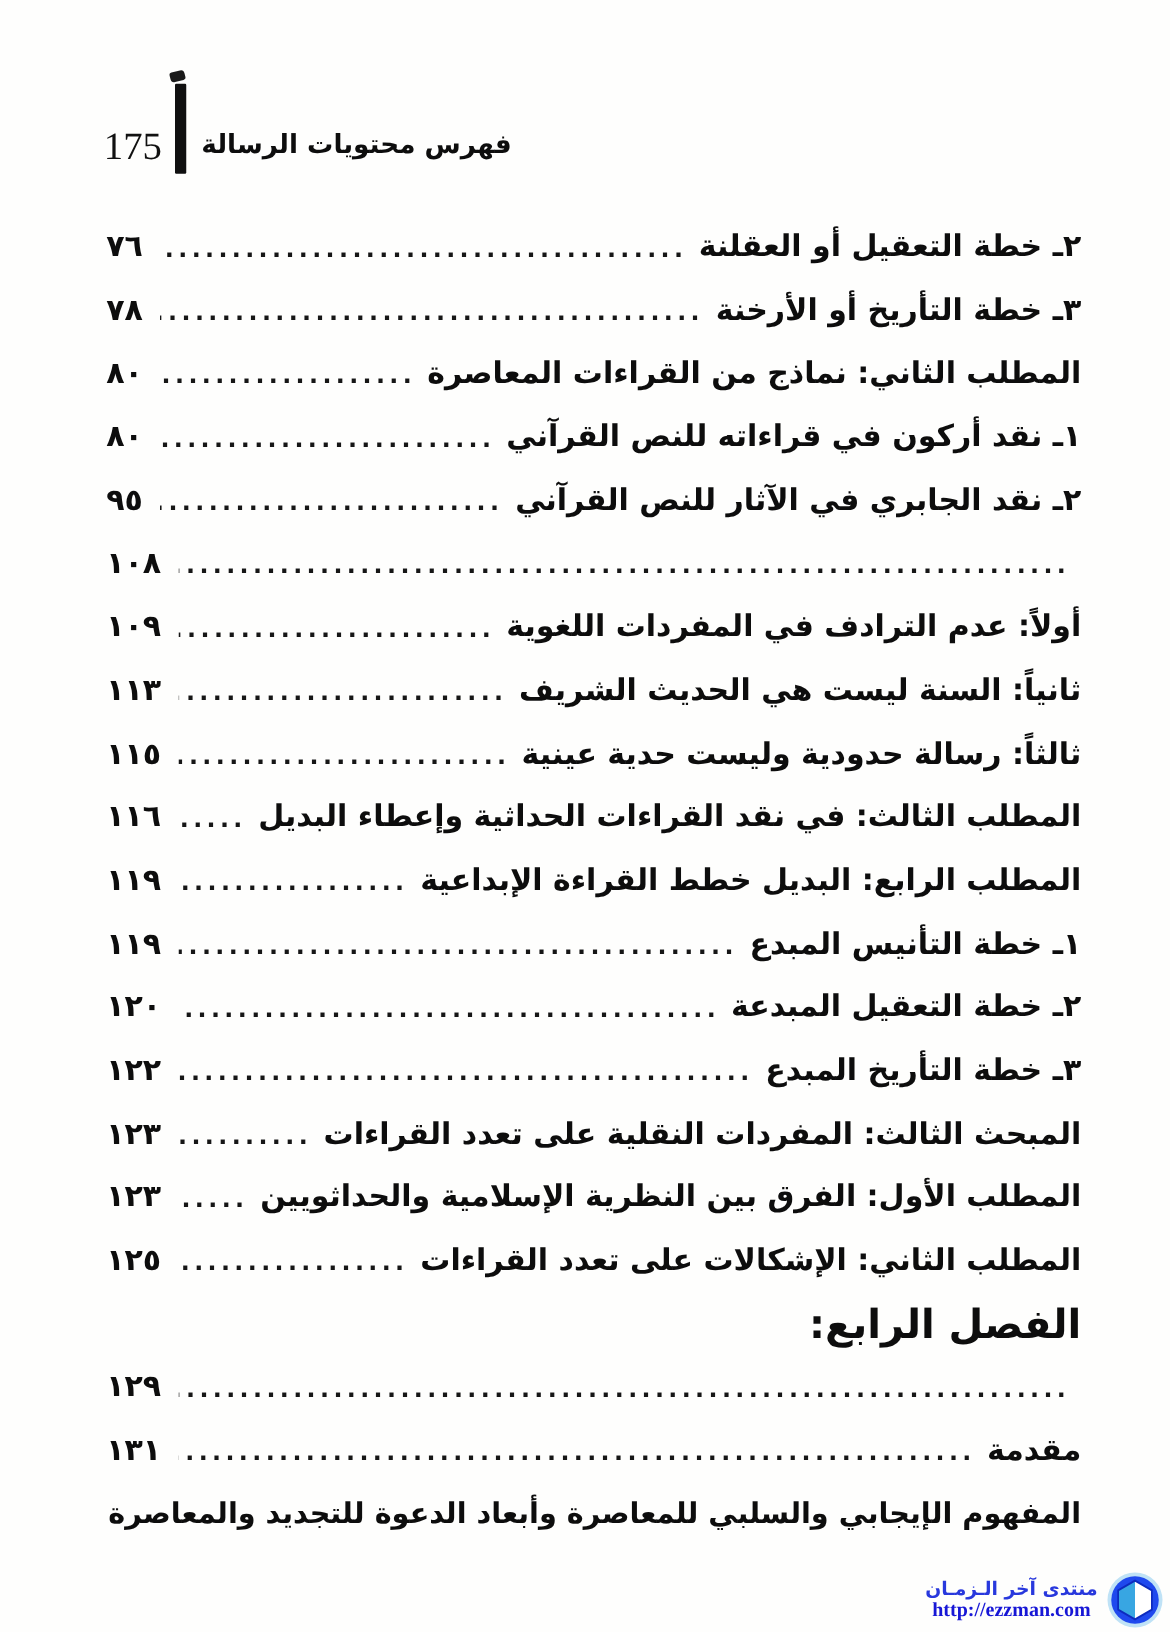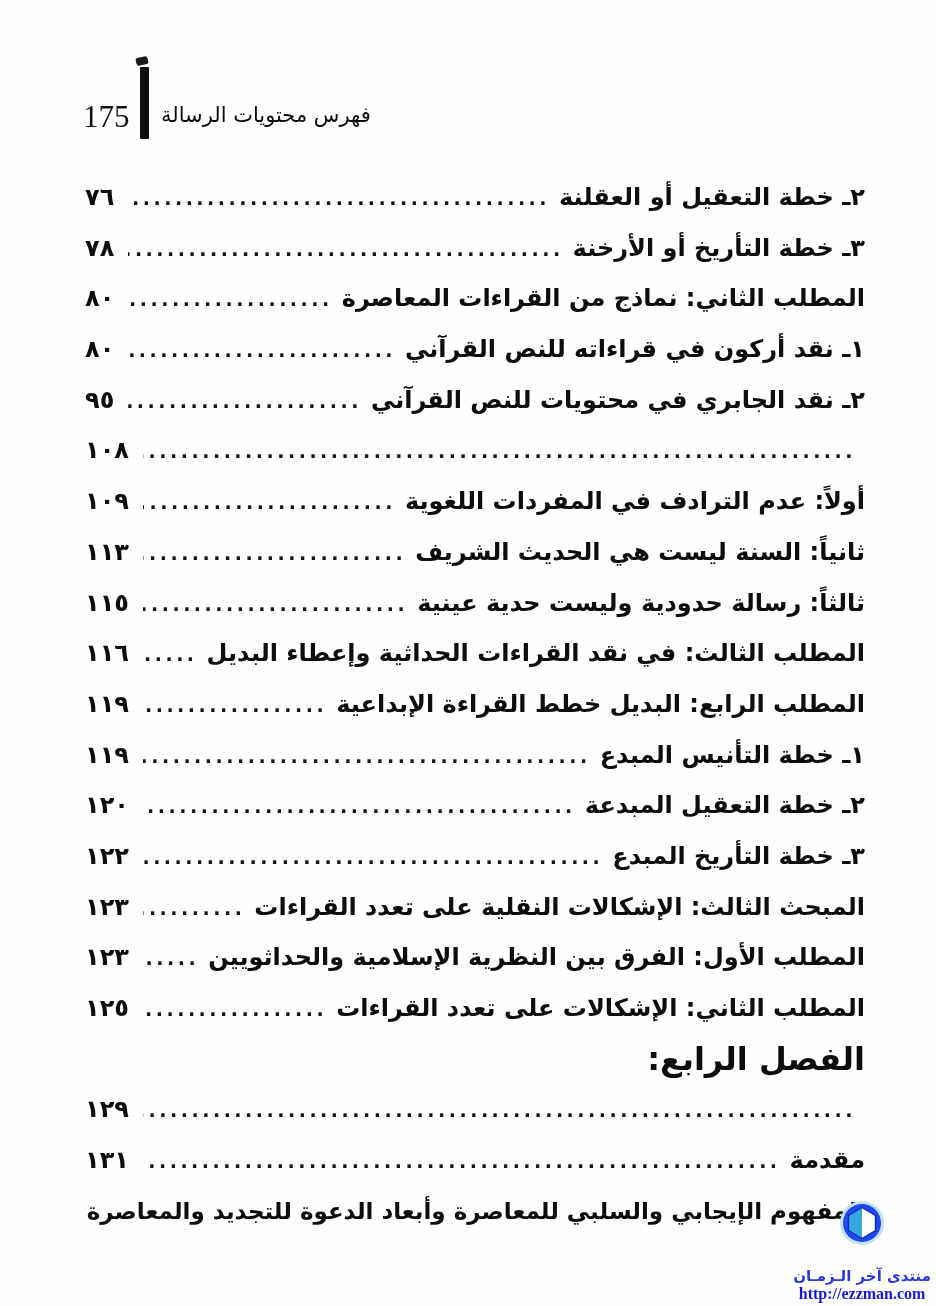--- a/index.html
+++ b/index.html
@@ -34,21 +34,21 @@
     width: 12px; height: 8px;
     background: #1a1a1a;
     border-radius: 2px 3px 2px 3px;
     transform: rotate(-14deg);
   }
   .htitle {
     position: absolute;
     left: 161px; top: 103px;
     direction: rtl;
     font-size: 21px;
-    font-weight: normal;
+    font-weight: bold;
     letter-spacing: 0.5px;
     white-space: nowrap;
   }
 
   
   .toc {
     position: absolute;
     top: 172px; left: 85px;
     width: 780px;
     direction: rtl;
@@ -90,22 +90,21 @@
     white-space: nowrap;
   }
 
   
   .footer {
     position: absolute;
     right: 5px; bottom: 3px;
     display: flex;
     direction: rtl;
     align-items: center;
-    gap: 21px;
-    flex-direction: column;
+    gap: 7px;
   }
   .brand { text-align: center; direction: rtl; }
   .site-name {
     font-size: 15px;
     font-weight: bold;
     color: #2838dd;
     white-space: nowrap;
     letter-spacing: 1px;
   }
   .site-url {
@@ -143,21 +142,21 @@
       <span class="title">المطلب الثاني: نماذج من القراءات المعاصرة</span>
       <span class="leader"></span>
       <span class="num">٨٠</span>
     </div>
       <div class="row">
       <span class="title">١ـ نقد أركون في قراءاته للنص القرآني</span>
       <span class="leader"></span>
       <span class="num">٨٠</span>
     </div>
       <div class="row">
-      <span class="title">٢ـ نقد الجابري في محتويات للنص القرآني</span>
+      <span class="title">٢ـ نقد الجابري في الآثار للنص القرآني</span>
       <span class="leader"></span>
       <span class="num">٩٥</span>
     </div>
       <div class="row">
       <span class="leader"></span>
       <span class="num">١٠٨</span>
     </div>
       <div class="row">
       <span class="title">أولاً: عدم الترادف في المفردات اللغوية</span>
       <span class="leader"></span>
@@ -192,21 +191,21 @@
       <span class="title">٢ـ خطة التعقيل المبدعة</span>
       <span class="leader"></span>
       <span class="num">١٢٠</span>
     </div>
       <div class="row">
       <span class="title">٣ـ خطة التأريخ المبدع</span>
       <span class="leader"></span>
       <span class="num">١٢٢</span>
     </div>
       <div class="row">
-      <span class="title">المبحث الثالث: الإشكالات النقلية على تعدد القراءات</span>
+      <span class="title">المبحث الثالث: المفردات النقلية على تعدد القراءات</span>
       <span class="leader"></span>
       <span class="num">١٢٣</span>
     </div>
       <div class="row">
       <span class="title">المطلب الأول: الفرق بين النظرية الإسلامية والحداثويين</span>
       <span class="leader"></span>
       <span class="num">١٢٣</span>
     </div>
       <div class="row">
       <span class="title">المطلب الثاني: الإشكالات على تعدد القراءات</span>

